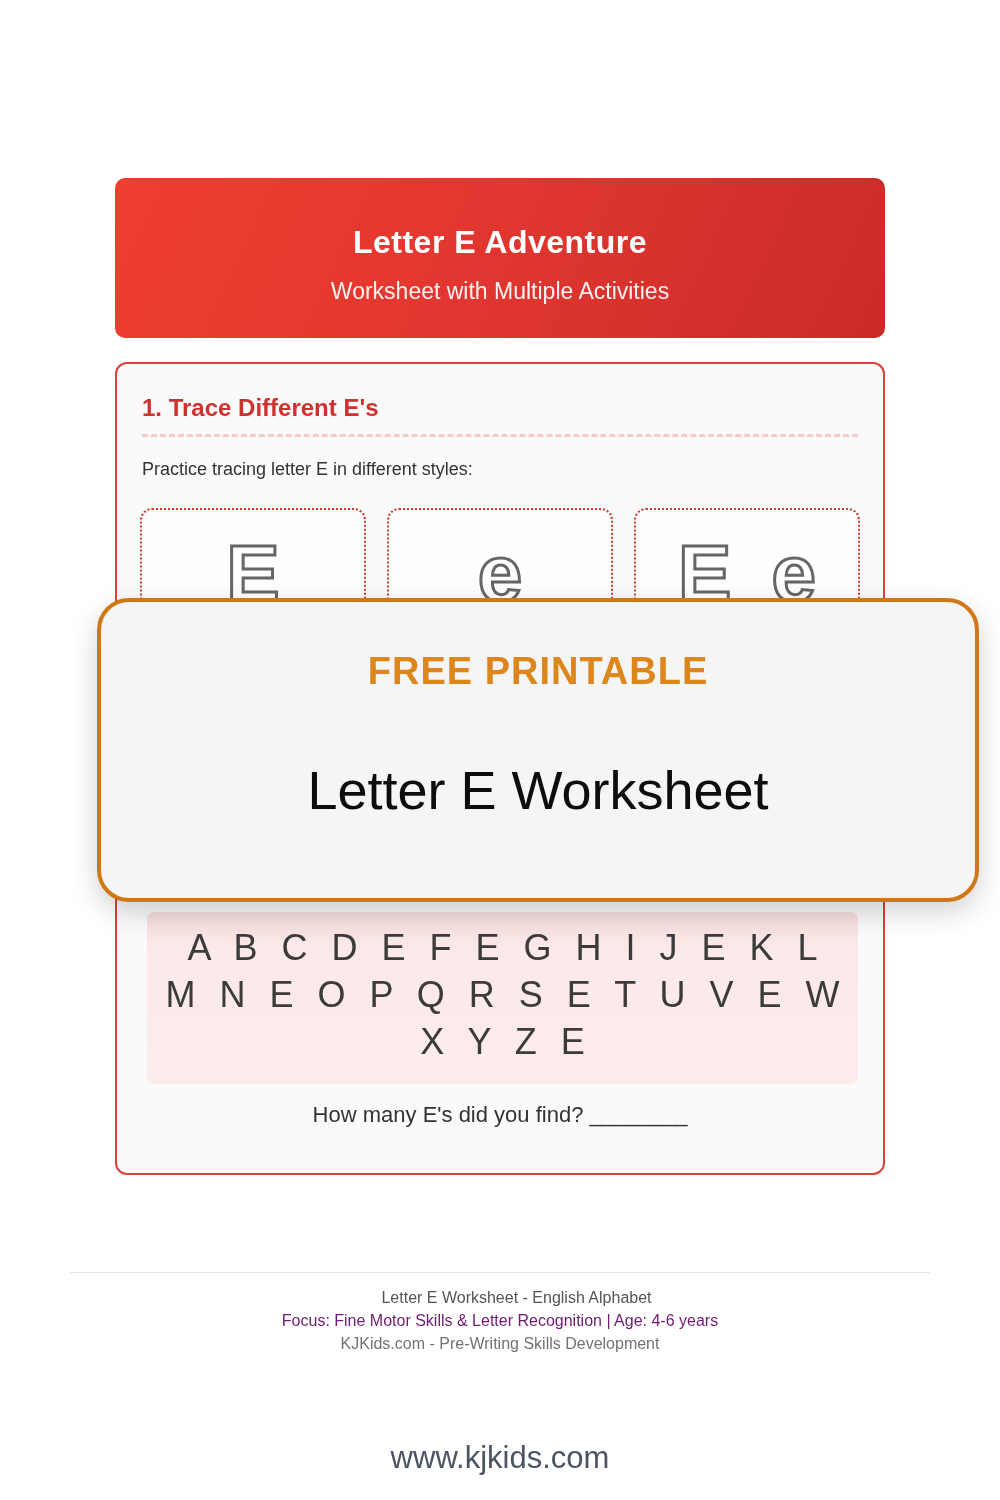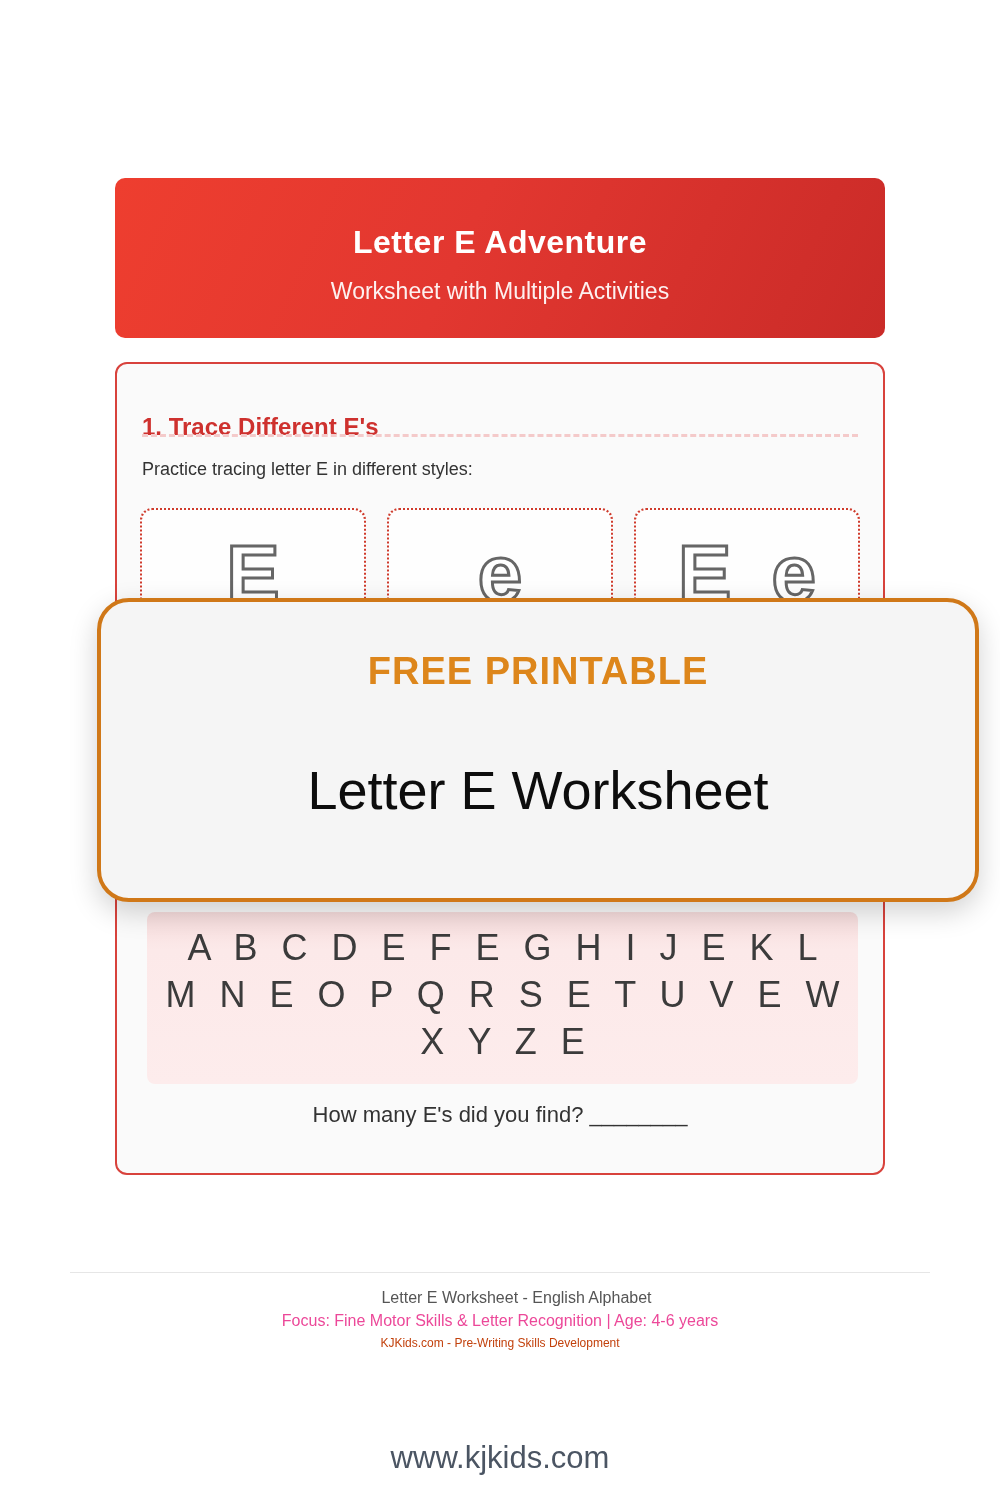--- a/index.html
+++ b/index.html
@@ -40,21 +40,20 @@
     background: #fafafa;
     border: 2px solid #d8423c;
     border-radius: 12px;
   }
   .section-heading {
     position: absolute;
     left: 25px; top: 30px;
     font-size: 24px;
     font-weight: bold;
     color: #ce312e;
-    margin-top: 19px;
   }
   .dashed-divider {
     position: absolute;
     left: 25px; right: 25px; top: 70px;
     border-top: 3px dashed #f4caca;
   }
   .instruction {
     position: absolute;
     left: 25px; top: 95px;
     font-size: 18px;
@@ -144,22 +143,22 @@
     width: 860px;
     border-top: 1px solid #e6e6e6;
   }
   .footer {
     position: absolute;
     left: 0; right: 0; top: 1286px;
     text-align: center;
     line-height: 23px;
   }
   .footer-line1 { font-size: 16px; color: #555555; padding-left: 33px; }
-  .footer-line2 { font-size: 16px; color: #ec4899; }
-  .footer-line3 { font-size: 12px; color: #c2410c; }
+  .footer-line2 { font-size: 16px; color: #701a75; }
+  .footer-line3 { font-size: 16px; color: #737373; }
 
   .site-url {
     position: absolute;
     left: 0; right: 0; top: 1440px;
     text-align: center;
     font-size: 31px;
     color: #4b5563;
   }
 </style>
 </head>

